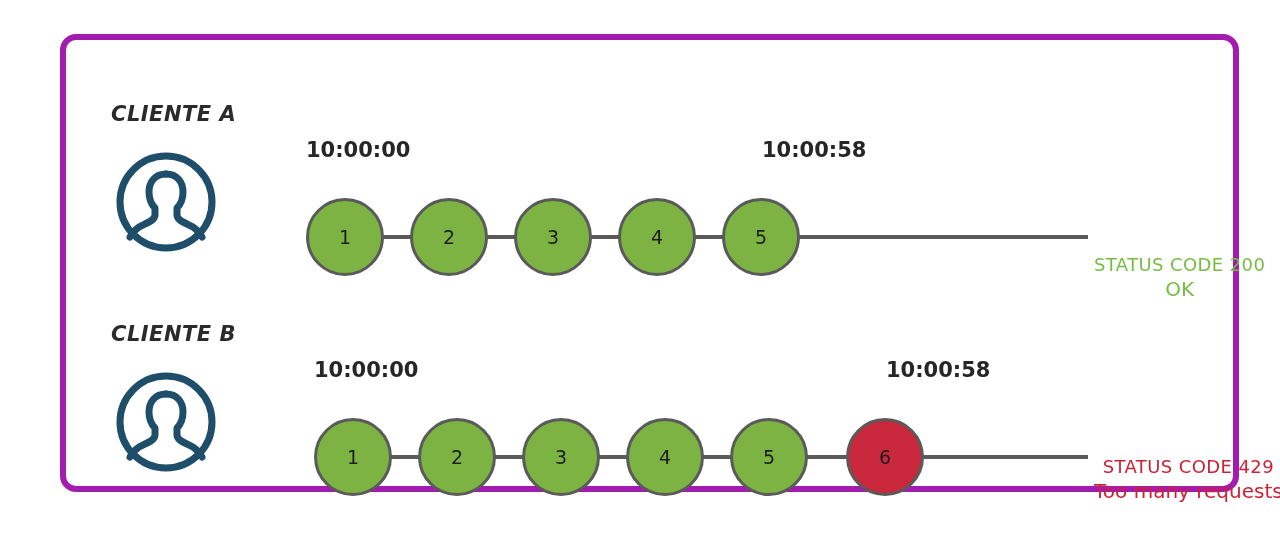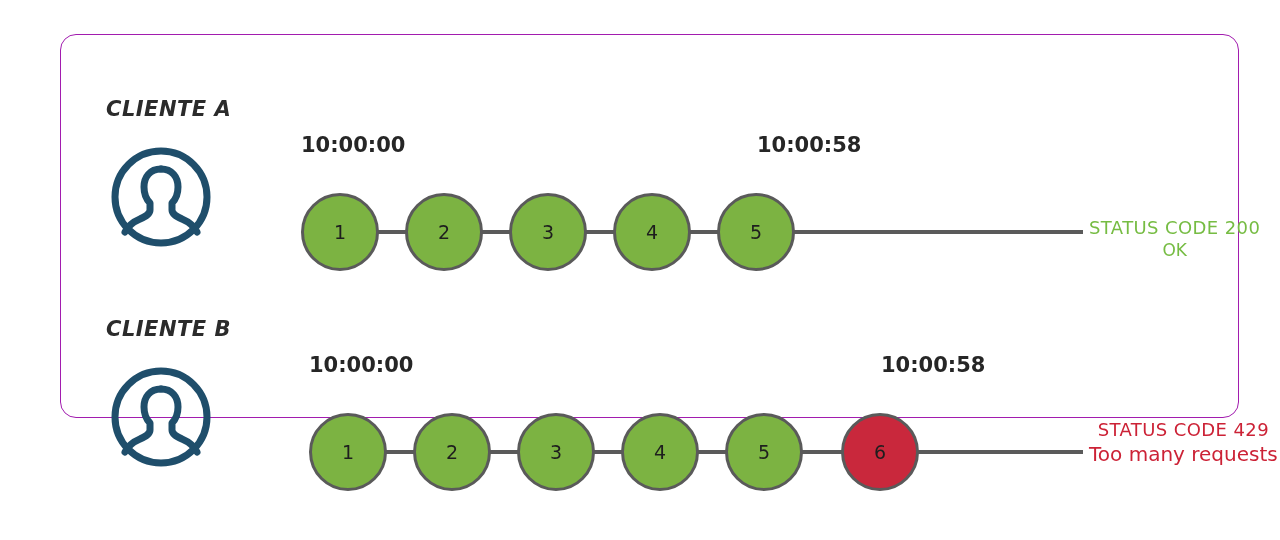--- a/index.html
+++ b/index.html
@@ -20,22 +20,22 @@
     height: 540px;
     background: #ffffff;
   }
 
   
   .panel {
     position: absolute;
     left: 60px;
     top: 34px;
     width: 1179px;
-    height: 384px;
-    border: 1px solid #a21caf;
+    height: 458px;
+    border: 6px solid #a21caf;
     border-radius: 16px;
     box-sizing: border-box;
     background: #ffffff;
   }
 
   
   .row {
     position: absolute;
     left: 0;
     width: 100%;
@@ -115,28 +115,29 @@
   .node.green { background: #7cb342; }
   .node.red   { background: #c9283c; }
 
   
   .status {
     position: absolute;
     text-align: center;
     white-space: nowrap;
     font-family: "DejaVu Sans", sans-serif;
     line-height: 1.25;
+    margin-top: 32px;
   }
   .status .line1 {
     font-size: 18px;
     font-weight: 400;
     letter-spacing: 0.4px;
   }
   .status .line2 {
-    font-size: 17px;
+    font-size: 20px;
     font-weight: 400;
   }
   .status-ok    { color: #76bc43; }
   .status-error { color: #cc2236; }
 
   .status-a {
     left: 1028px;
     top: 120px;
   }
   .status-b {

